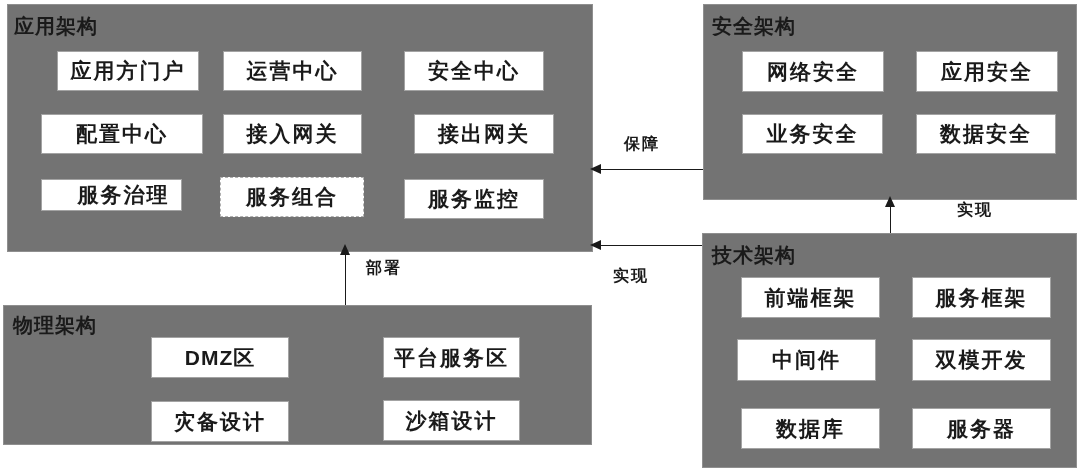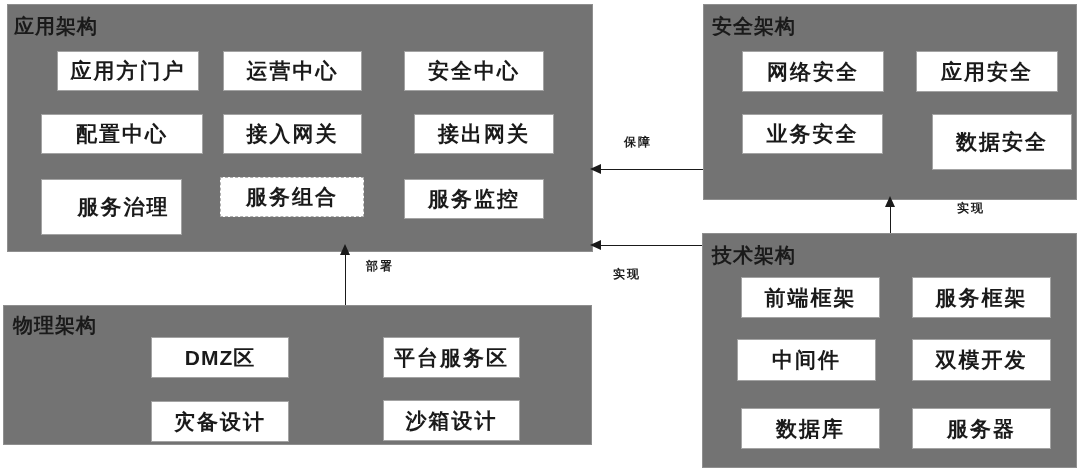--- a/index.html
+++ b/index.html
@@ -62,50 +62,50 @@
     border-bottom: 5.5px solid transparent;
     border-right: 11px solid #1a1a1a;
   }
   .arrow-head.up {
     border-left: 5.5px solid transparent;
     border-right: 5.5px solid transparent;
     border-bottom: 11px solid #1a1a1a;
   }
   .arrow-label {
     position: absolute;
-    font-size: 12px;
+    font-size: 16px;
     font-weight: 600;
     letter-spacing: 2px;
     white-space: nowrap;
   }
 </style>
 </head>
 <body>
 
 <div class="stage" data-name="architecture-diagram">
 
   <section class="panel" style="left:7px; top:4px; width:586px; height:248px;" data-name="panel-application-architecture">
     <div class="panel-title" style="left:6px; top:8px;" data-name="panel-title">应用架构</div>
     <div class="node" style="left:33px; top:46px; width:142px; height:40px;margin-left:16px;" data-name="node-app-portal">应用方门户</div>
     <div class="node" style="left:215px; top:46px; width:139px; height:40px;" data-name="node-operation-center">运营中心</div>
     <div class="node" style="left:396px; top:46px; width:140px; height:40px;" data-name="node-security-center">安全中心</div>
     <div class="node" style="left:33px; top:109px; width:162px; height:40px;" data-name="node-config-center">配置中心</div>
     <div class="node" style="left:215px; top:109px; width:139px; height:40px;" data-name="node-inbound-gateway">接入网关</div>
     <div class="node" style="left:406px; top:109px; width:140px; height:40px;" data-name="node-outbound-gateway">接出网关</div>
-    <div class="node" style="left:33px; top:174px; width:141px; height:56px;padding-left:24px;" data-name="node-service-governance">服务治理</div>
+    <div class="node" style="left:33px; top:174px; width:141px; height:32px;padding-left:24px;" data-name="node-service-governance">服务治理</div>
     <div class="node dashed" style="left:212px; top:172px; width:144px; height:40px;" data-name="node-service-composition">服务组合</div>
     <div class="node" style="left:396px; top:174px; width:140px; height:40px;" data-name="node-service-monitoring">服务监控</div>
   </section>
 
   <section class="panel" style="left:703px; top:4px; width:374px; height:196px;" data-name="panel-security-architecture">
     <div class="panel-title" style="left:8px; top:8px;" data-name="panel-title">安全架构</div>
     <div class="node" style="left:38px; top:46px; width:142px; height:41px;" data-name="node-network-security">网络安全</div>
     <div class="node" style="left:212px; top:46px; width:142px; height:41px;" data-name="node-application-security">应用安全</div>
     <div class="node" style="left:38px; top:109px; width:141px; height:40px;" data-name="node-business-security">业务安全</div>
-    <div class="node" style="left:228px; top:109px; width:140px; height:56px;" data-name="node-data-security">数据安全</div>
+    <div class="node" style="left:212px; top:109px; width:140px; height:40px;" data-name="node-data-security">数据安全</div>
   </section>
 
   <section class="panel" style="left:702px; top:233px; width:375px; height:235px;" data-name="panel-technical-architecture">
     <div class="panel-title" style="left:9px; top:8px;" data-name="panel-title">技术架构</div>
     <div class="node" style="left:38px; top:43px; width:139px; height:41px;" data-name="node-frontend-framework">前端框架</div>
     <div class="node" style="left:209px; top:43px; width:139px; height:41px;" data-name="node-service-framework">服务框架</div>
     <div class="node" style="left:34px; top:105px; width:139px; height:42px;" data-name="node-middleware">中间件</div>
     <div class="node" style="left:209px; top:105px; width:139px; height:42px;" data-name="node-bimodal-development">双模开发</div>
     <div class="node" style="left:38px; top:174px; width:139px; height:41px;" data-name="node-database">数据库</div>
     <div class="node" style="left:209px; top:174px; width:139px; height:41px;" data-name="node-server">服务器</div>

